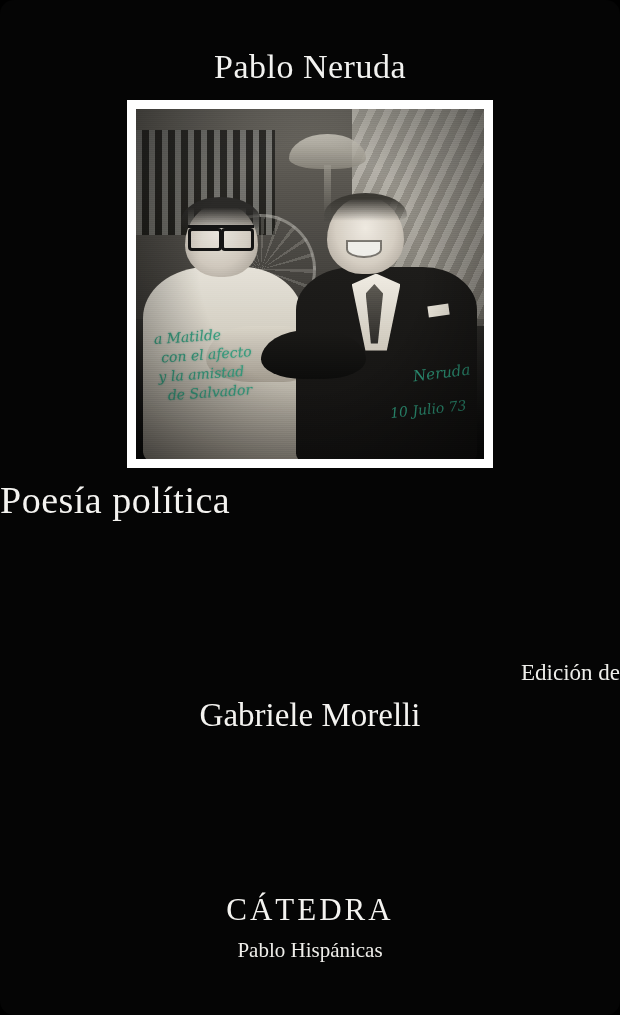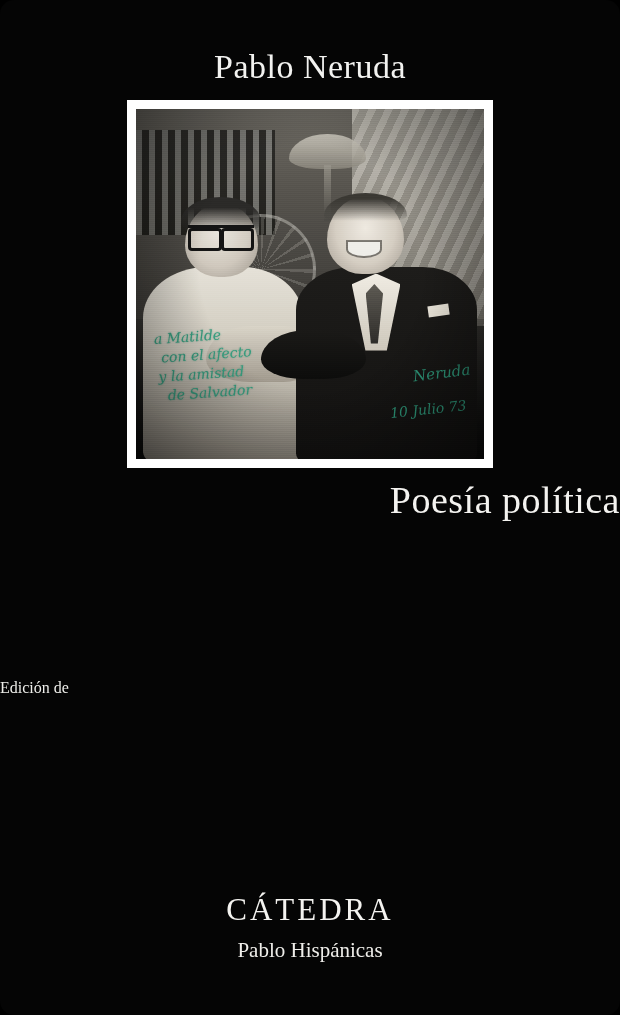--- a/index.html
+++ b/index.html
@@ -301,34 +301,33 @@
     font-style: italic;
     font-size: 14px;
     transform: rotate(-6deg);
     white-space: nowrap;
   }
   .title {
     position: absolute;
     top: 478px;
     left: 0;
     width: 100%;
-    text-align: right;
+    text-align: left;
     color: #f4f3f0;
     font-size: 38px;
     letter-spacing: 0.5px;
   }
   .editor-label {
     position: absolute;
     top: 660px;
     left: 0;
     width: 100%;
-    text-align: left;
+    text-align: right;
     color: #eeeeea;
-    font-size: 16px;
-    margin-top: 19px;
+    font-size: 23px;
   }
   .editor-name {
     position: absolute;
     top: 697px;
     left: 0;
     width: 100%;
     text-align: center;
     color: #f4f3f0;
     font-size: 33px;
   }
@@ -395,17 +394,18 @@
       <div class="ded-date">10 Julio 73</div>
 
       <div class="ph-vignette"></div>
       <div class="ph-grain"></div>
     </div>
   </div>
 
   <div class="title">Poesía política</div>
 
   <div class="editor-label">Edición de</div>
+  <div class="editor-name">Gabriele Morelli</div>
 
   <div class="publisher">CÁTEDRA</div>
   <div class="collection">Pablo Hispánicas</div>
 
 </div>
 
 </body></html>

